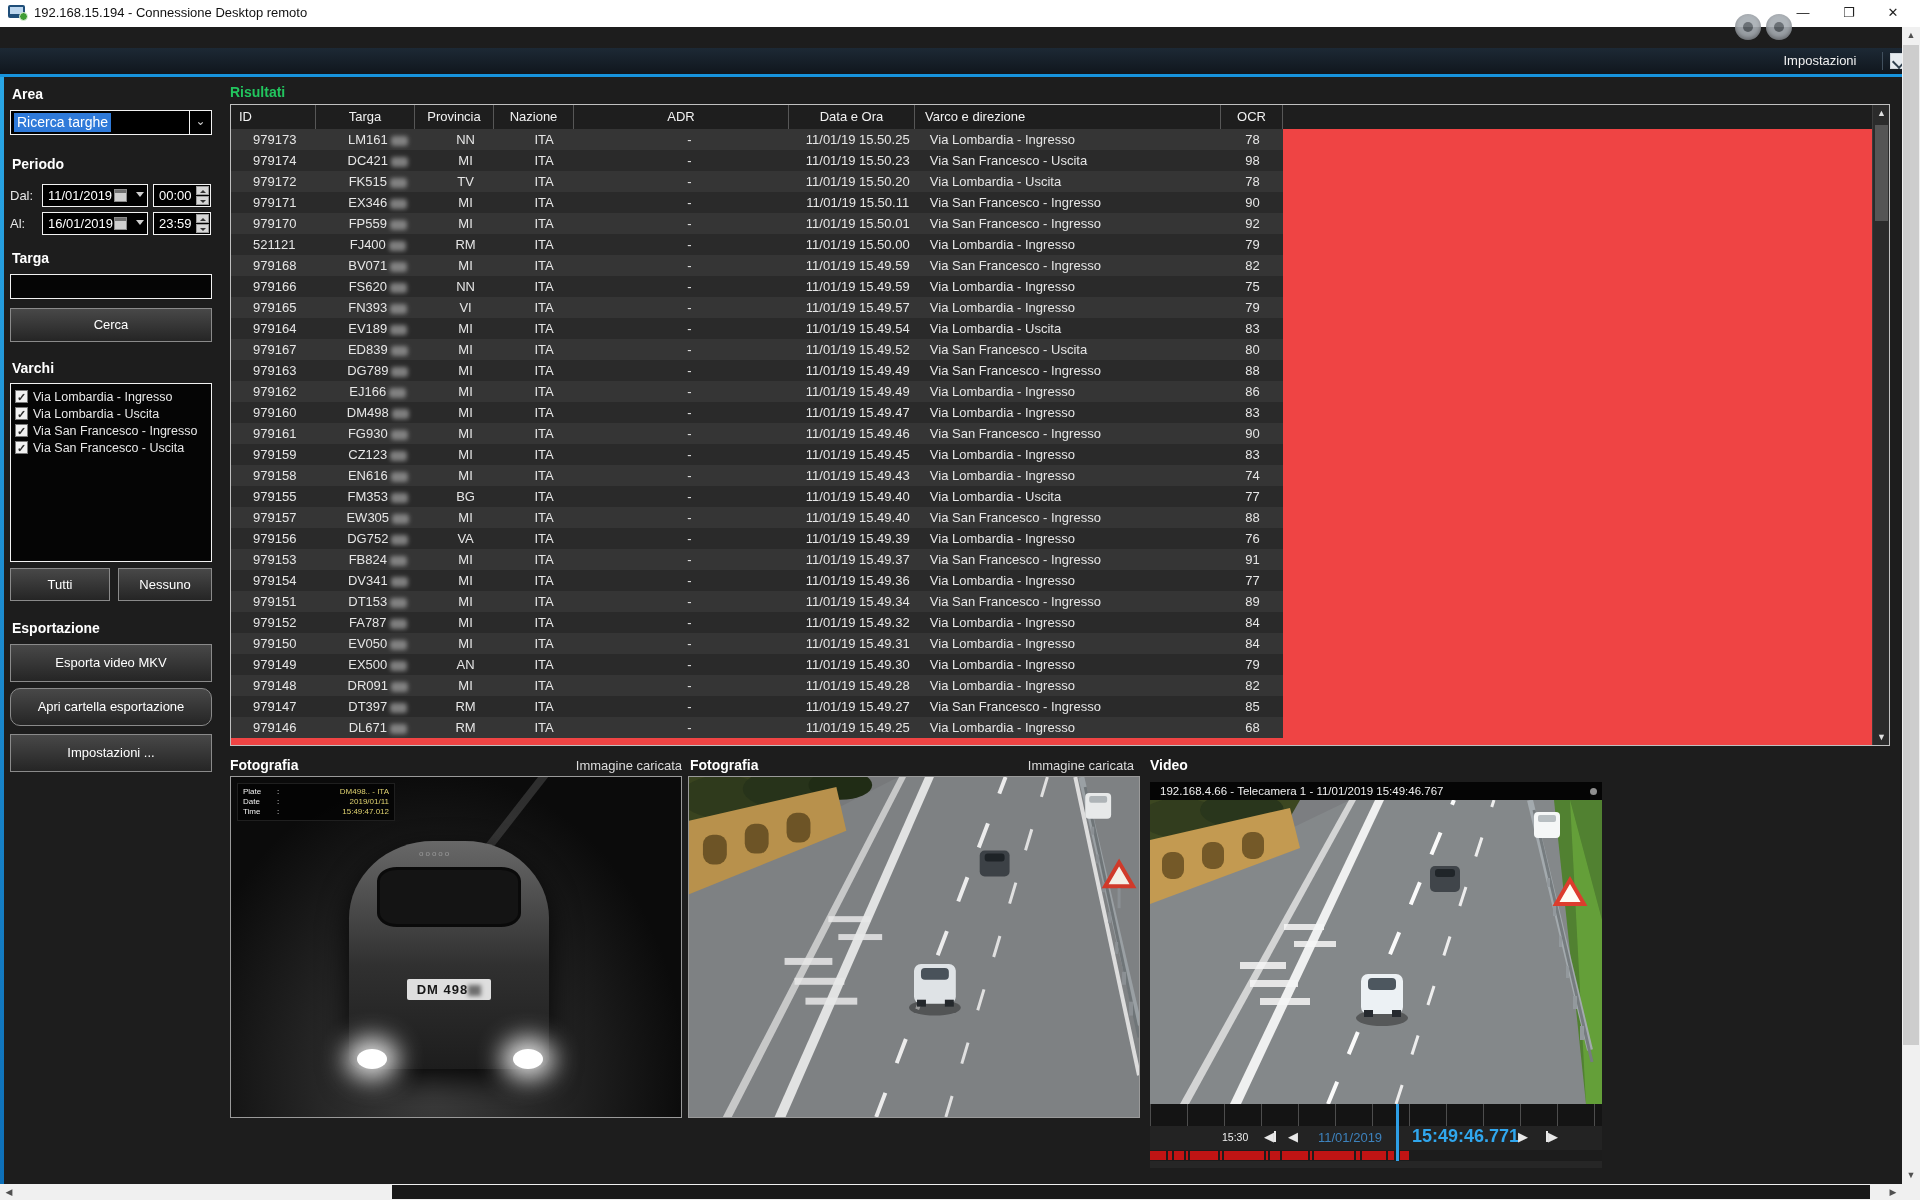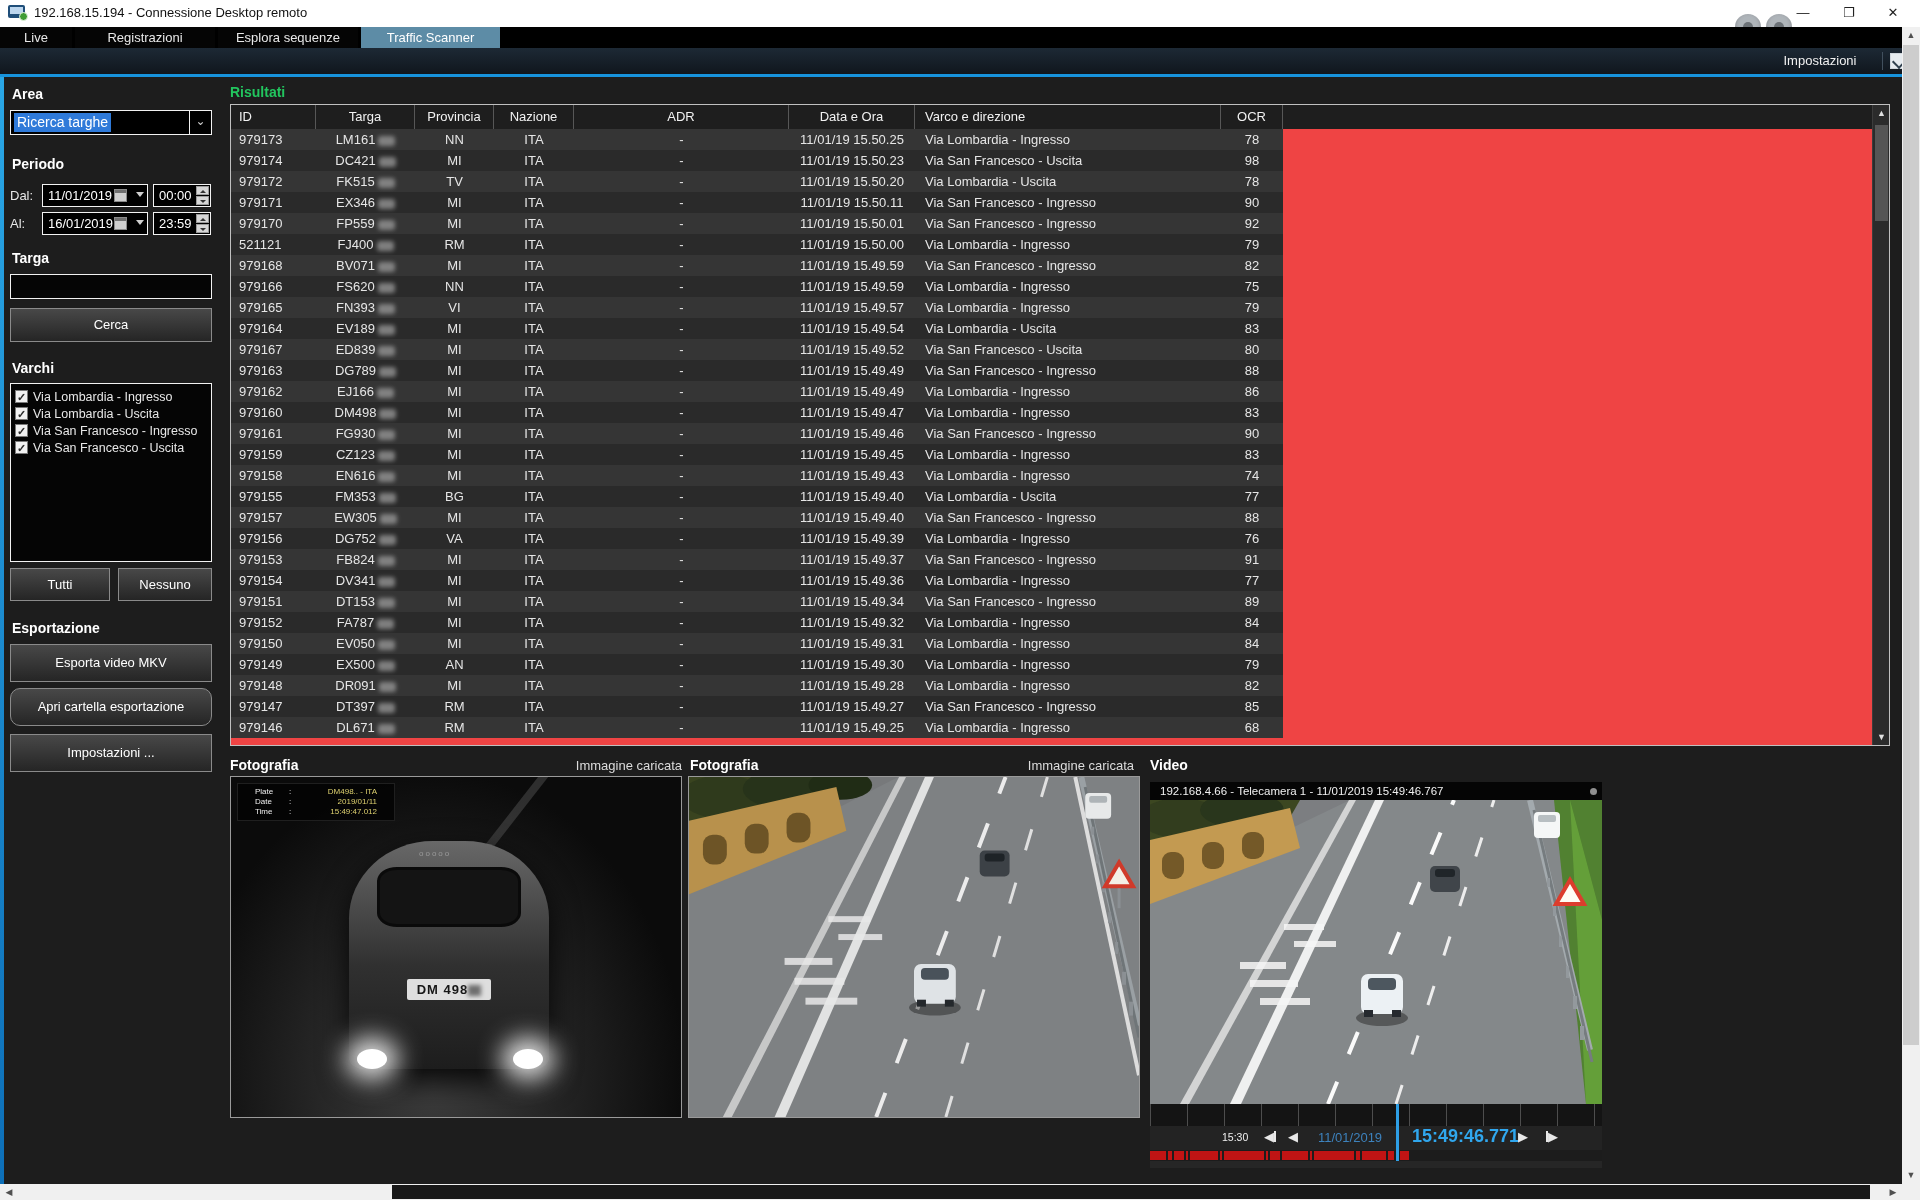--- a/index.html
+++ b/index.html
@@ -76,21 +76,21 @@
   
   #lbl-risultati{left:230px;top:84px;color:#22c55e;font-weight:bold;font-size:14px;}
   #table{left:230px;top:104px;width:1660px;height:642px;border:1px solid #c0c0c0;background:#ef4444;}
   #thead{position:absolute;left:0;top:0;width:1641px;height:24px;background:#1e1e1e;display:flex;}
   .th{height:24px;line-height:24px;color:#f2f2f2;font-size:13px;border-right:1px solid #575757;text-align:center;}
   .c-id{width:85px;}.c-targa{width:99px;}.c-prov{width:79px;}.c-naz{width:80px;}
   .c-adr{width:215px;}.c-data{width:126px;}.c-varco{width:306px;}.c-ocr{width:62px;}
   .th.c-id,.td.c-id{text-align:left;padding-left:8px;}
   .th.c-varco,.td.c-varco{text-align:left;padding-left:10px;}
   #tbody{position:absolute;left:0;top:24px;width:1052px;}
-  .tr{display:flex;height:21px;}
+  .tr{display:flex;height:21px;padding-left:14px;}
   .tr:nth-child(odd){background:#353535;}
   .tr:nth-child(even){background:#2a2a2a;}
   .td{height:21px;line-height:21px;color:#e6e6e6;font-size:13px;text-align:center;white-space:nowrap;overflow:hidden;}
   .blurchip{display:inline-block;width:17px;height:10px;margin-left:3px;border-radius:3px;background:#9b9b9b;filter:blur(2px);opacity:.75;vertical-align:middle;}
   #tscroll{position:absolute;right:0;top:0;width:17px;height:640px;background:#2b2b2b;border-left:1px solid #3c3c3c;}
   #tscroll .arr{position:absolute;left:0;width:17px;height:16px;color:#e0e0e0;font-size:9px;text-align:center;line-height:16px;}
   #tscroll .thumb{position:absolute;left:2px;top:20px;width:13px;height:96px;background:#555;}
 
   
   .pan-label{color:#fff;font-weight:bold;font-size:14px;}
@@ -104,21 +104,21 @@
   
   #photo1{left:230px;top:776px;width:452px;height:342px;border:1px solid #9a9a9a;background:radial-gradient(ellipse at 45% 90%,#3d3d3d,#0b0b0b 72%);overflow:hidden;}
   #flare{left:230px;top:-30px;width:8px;height:260px;background:#cfcfcf;opacity:.18;transform:rotate(38deg);}
   #ircar{left:118px;top:64px;width:200px;height:228px;border-radius:42% 42% 16px 16px / 34% 34% 12px 12px;background:linear-gradient(#686868,#303030 55%,#1d1d1d);box-shadow:0 12px 30px rgba(0,0,0,.9);}
   #ircar .window{position:absolute;left:28px;top:26px;width:144px;height:60px;border-radius:20px/14px;background:#141414;border:3px solid #0a0a0a;}
   #ircar .dots{position:absolute;left:70px;top:8px;color:#9a9a9a;font-size:8px;letter-spacing:2px;}
   #ircar .plate{position:absolute;left:58px;top:138px;width:84px;height:21px;background:#dedede;border-radius:2px;color:#161616;font-weight:bold;font-size:13px;line-height:21px;text-align:center;letter-spacing:1px;}
   #ircar .plate .darkchip{display:inline-block;width:13px;height:11px;background:#6e6e6e;filter:blur(2px);vertical-align:middle;}
   .irlight{width:30px;height:20px;border-radius:50%;background:#fff;box-shadow:0 0 24px 12px rgba(255,255,255,.85);}
   #irl-l{left:126px;top:272px;}#irl-r{left:282px;top:272px;}
-  #iroverlay{left:6px;top:6px;width:158px;background:rgba(4,4,4,.92);padding:3px 17px;border:1px solid #1f1f1f;}
+  #iroverlay{left:6px;top:6px;width:158px;background:rgba(4,4,4,.92);padding:3px 5px;border:1px solid #1f1f1f;}
   .ovrow{display:flex;font-family:"Liberation Mono",monospace;font-size:8px;line-height:10px;color:#efefef;}
   .ovrow .k{width:34px;}.ovrow .c{width:14px;}.ovrow .v{flex:1;text-align:right;color:#ddd06f;}
 
   
   .scene{display:block;width:100%;height:100%;}
   #photo2{left:688px;top:776px;width:452px;height:342px;border:1px solid #9a9a9a;background:#707274;overflow:hidden;}
 
   
   #video{left:1150px;top:782px;width:452px;height:386px;background:#101010;}
   #vhead{position:absolute;left:0;top:0;width:452px;height:18px;background:#050505;color:#f0f0f0;font-size:11.5px;line-height:18px;padding-left:10px;}
@@ -162,26 +162,20 @@
     <div id="btn-restore" class="abs winbtn">❐</div>
     <div id="btn-close" class="abs winbtn">✕</div>
   </div>
   <div class="abs rdpcircle" style="left:1735px;">
       <i></i>
     </div>
   <div class="abs rdpcircle" style="left:1766px;">
       <i></i>
     </div>
 
-  <div id="tabbar" class="abs">
-    <div class="tab t0">Live</div>
-    <div class="tab t1">Registrazioni</div>
-    <div class="tab t2">Esplora sequenze</div>
-    <div class="tab t3 active">Traffic Scanner</div>
-  </div>
 
   <div id="toolbar" class="abs">
     <div id="settings-btn" class="abs">Impostazioni</div>
     <div id="toolbar-sep" class="abs"></div>
     <div id="panel-icon" class="abs"></div>
   </div>
   <div id="blue-line" class="abs"></div>
   <div id="blue-left" class="abs"></div>
 
   <div id="lbl-area" class="abs side-label">Area</div>

